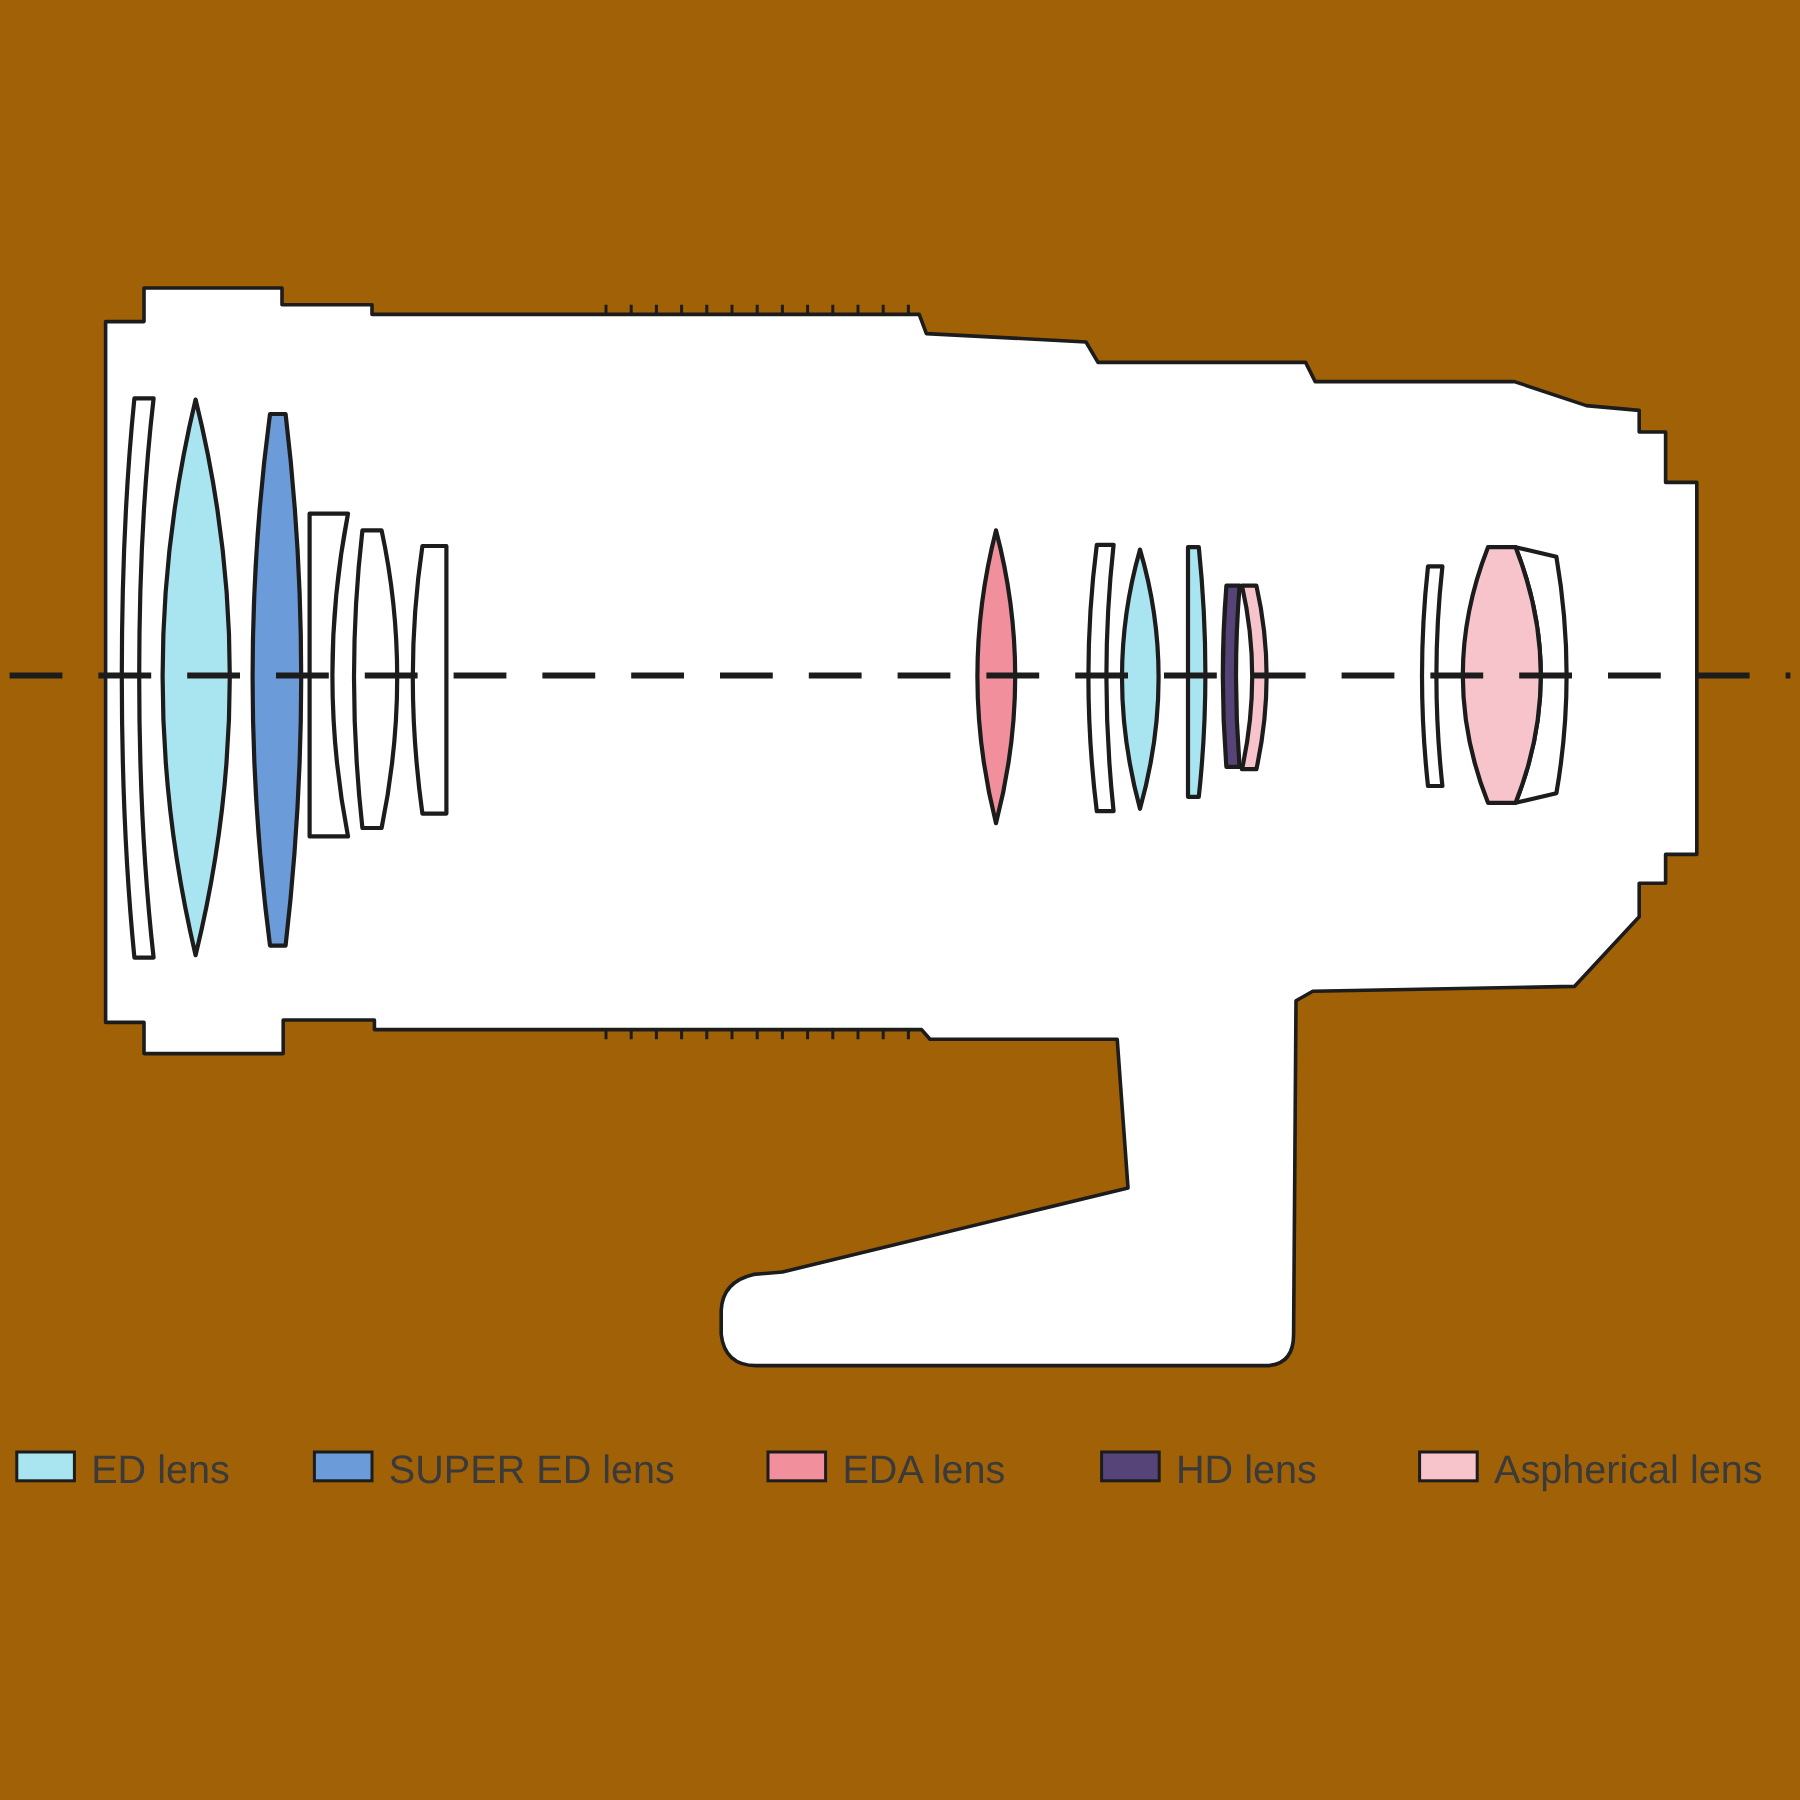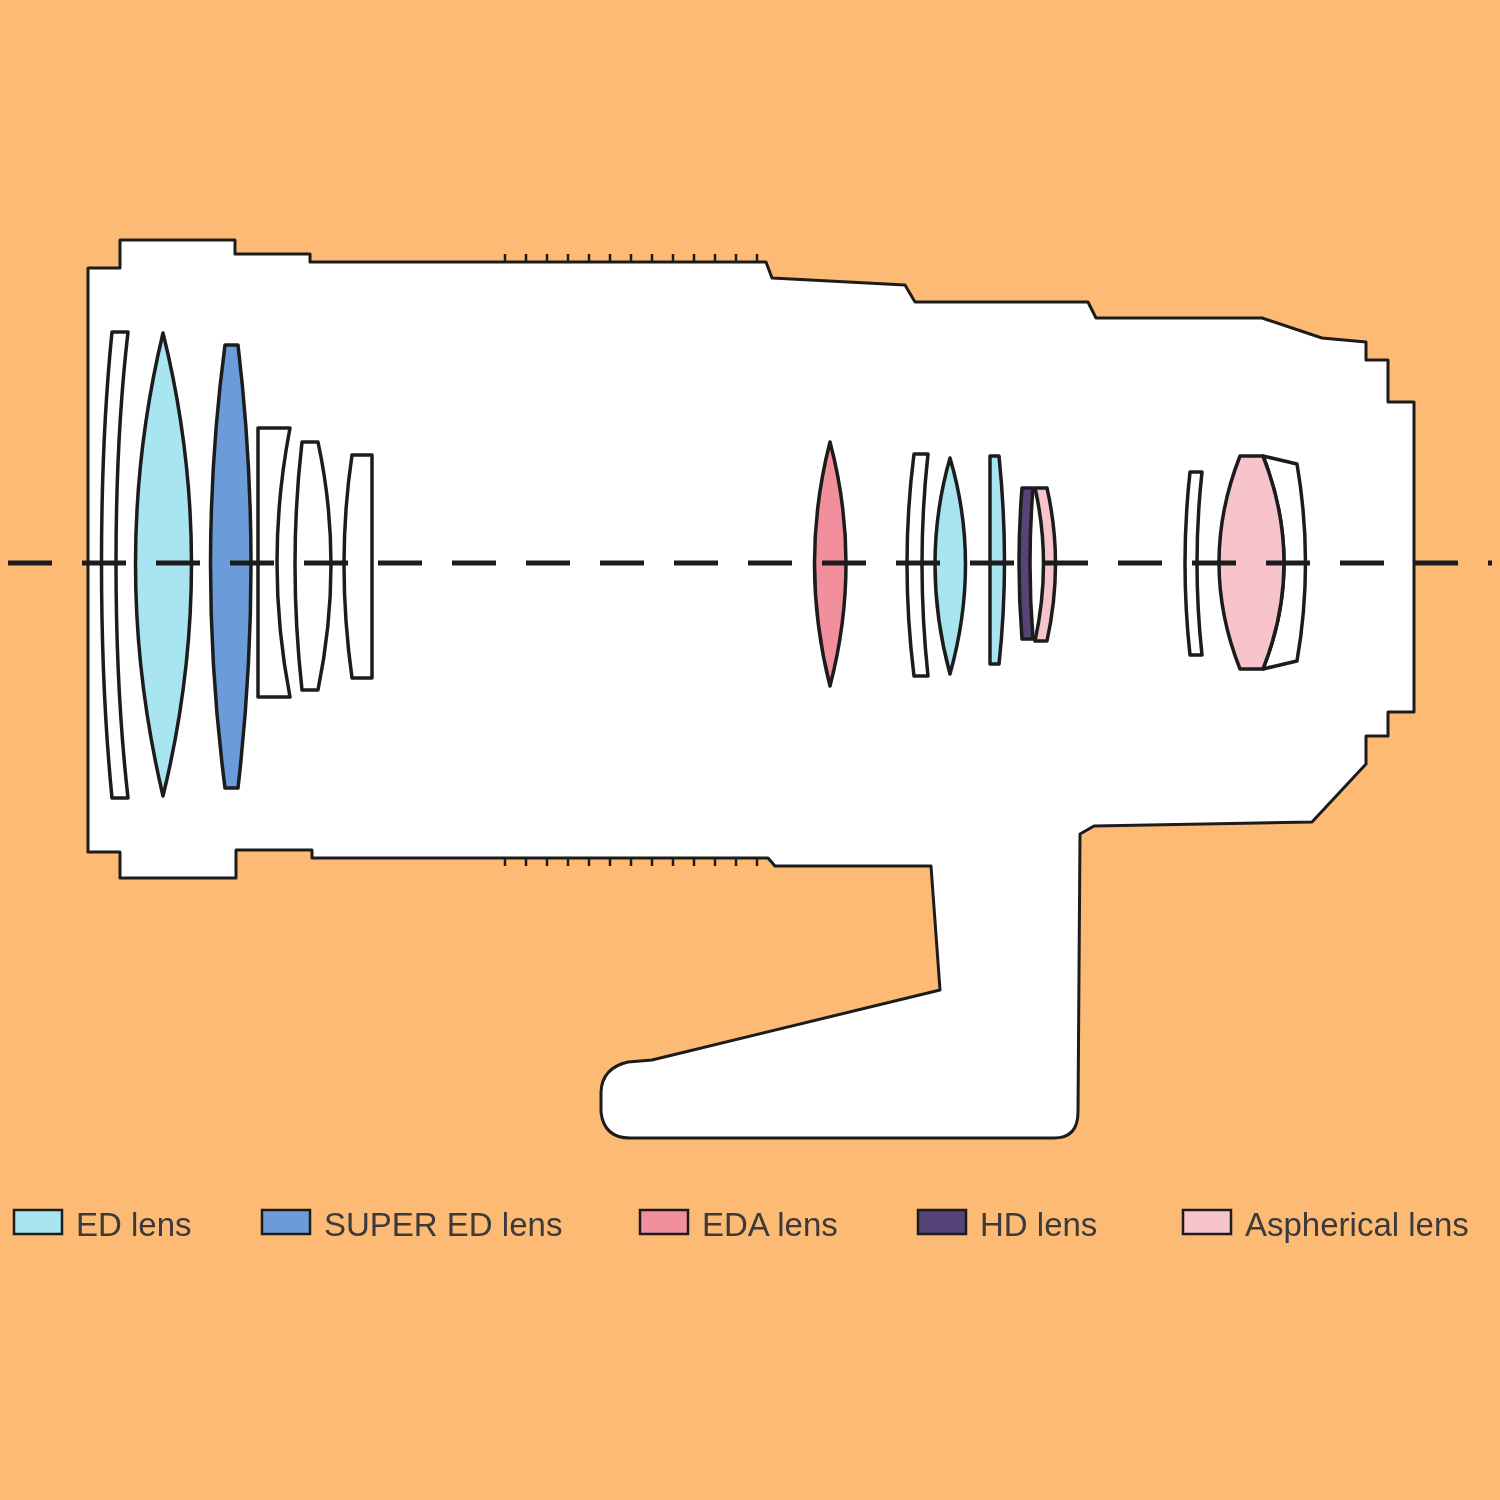--- a/index.html
+++ b/index.html
@@ -1,19 +1,19 @@
 <!DOCTYPE html>
 <html><head>
 <meta charset="utf-8">
 <style>
   html, body { margin: 0; padding: 0; background: #ffffff; }
   #stage {
     position: relative;
     width: 1500px; height: 1500px;
-    background: #fdba74;
+    background: #a16207;
     font-family: "Liberation Sans", "DejaVu Sans", sans-serif;
   }
   svg { display: block; }
   .barrel   { stroke-width: 3;   fill: #ffffff; stroke-linejoin: round; }
   .tick     { stroke-width: 2.5; fill: none; }
   .lens     { stroke-width: 3.5; stroke-linejoin: round; }
   .axis     { stroke-width: 5; }
   .swatch   { stroke-width: 2.5; }
   .legend-label { font-size: 33px; font-family: "Liberation Sans", "DejaVu Sans", sans-serif; }
 </style>

